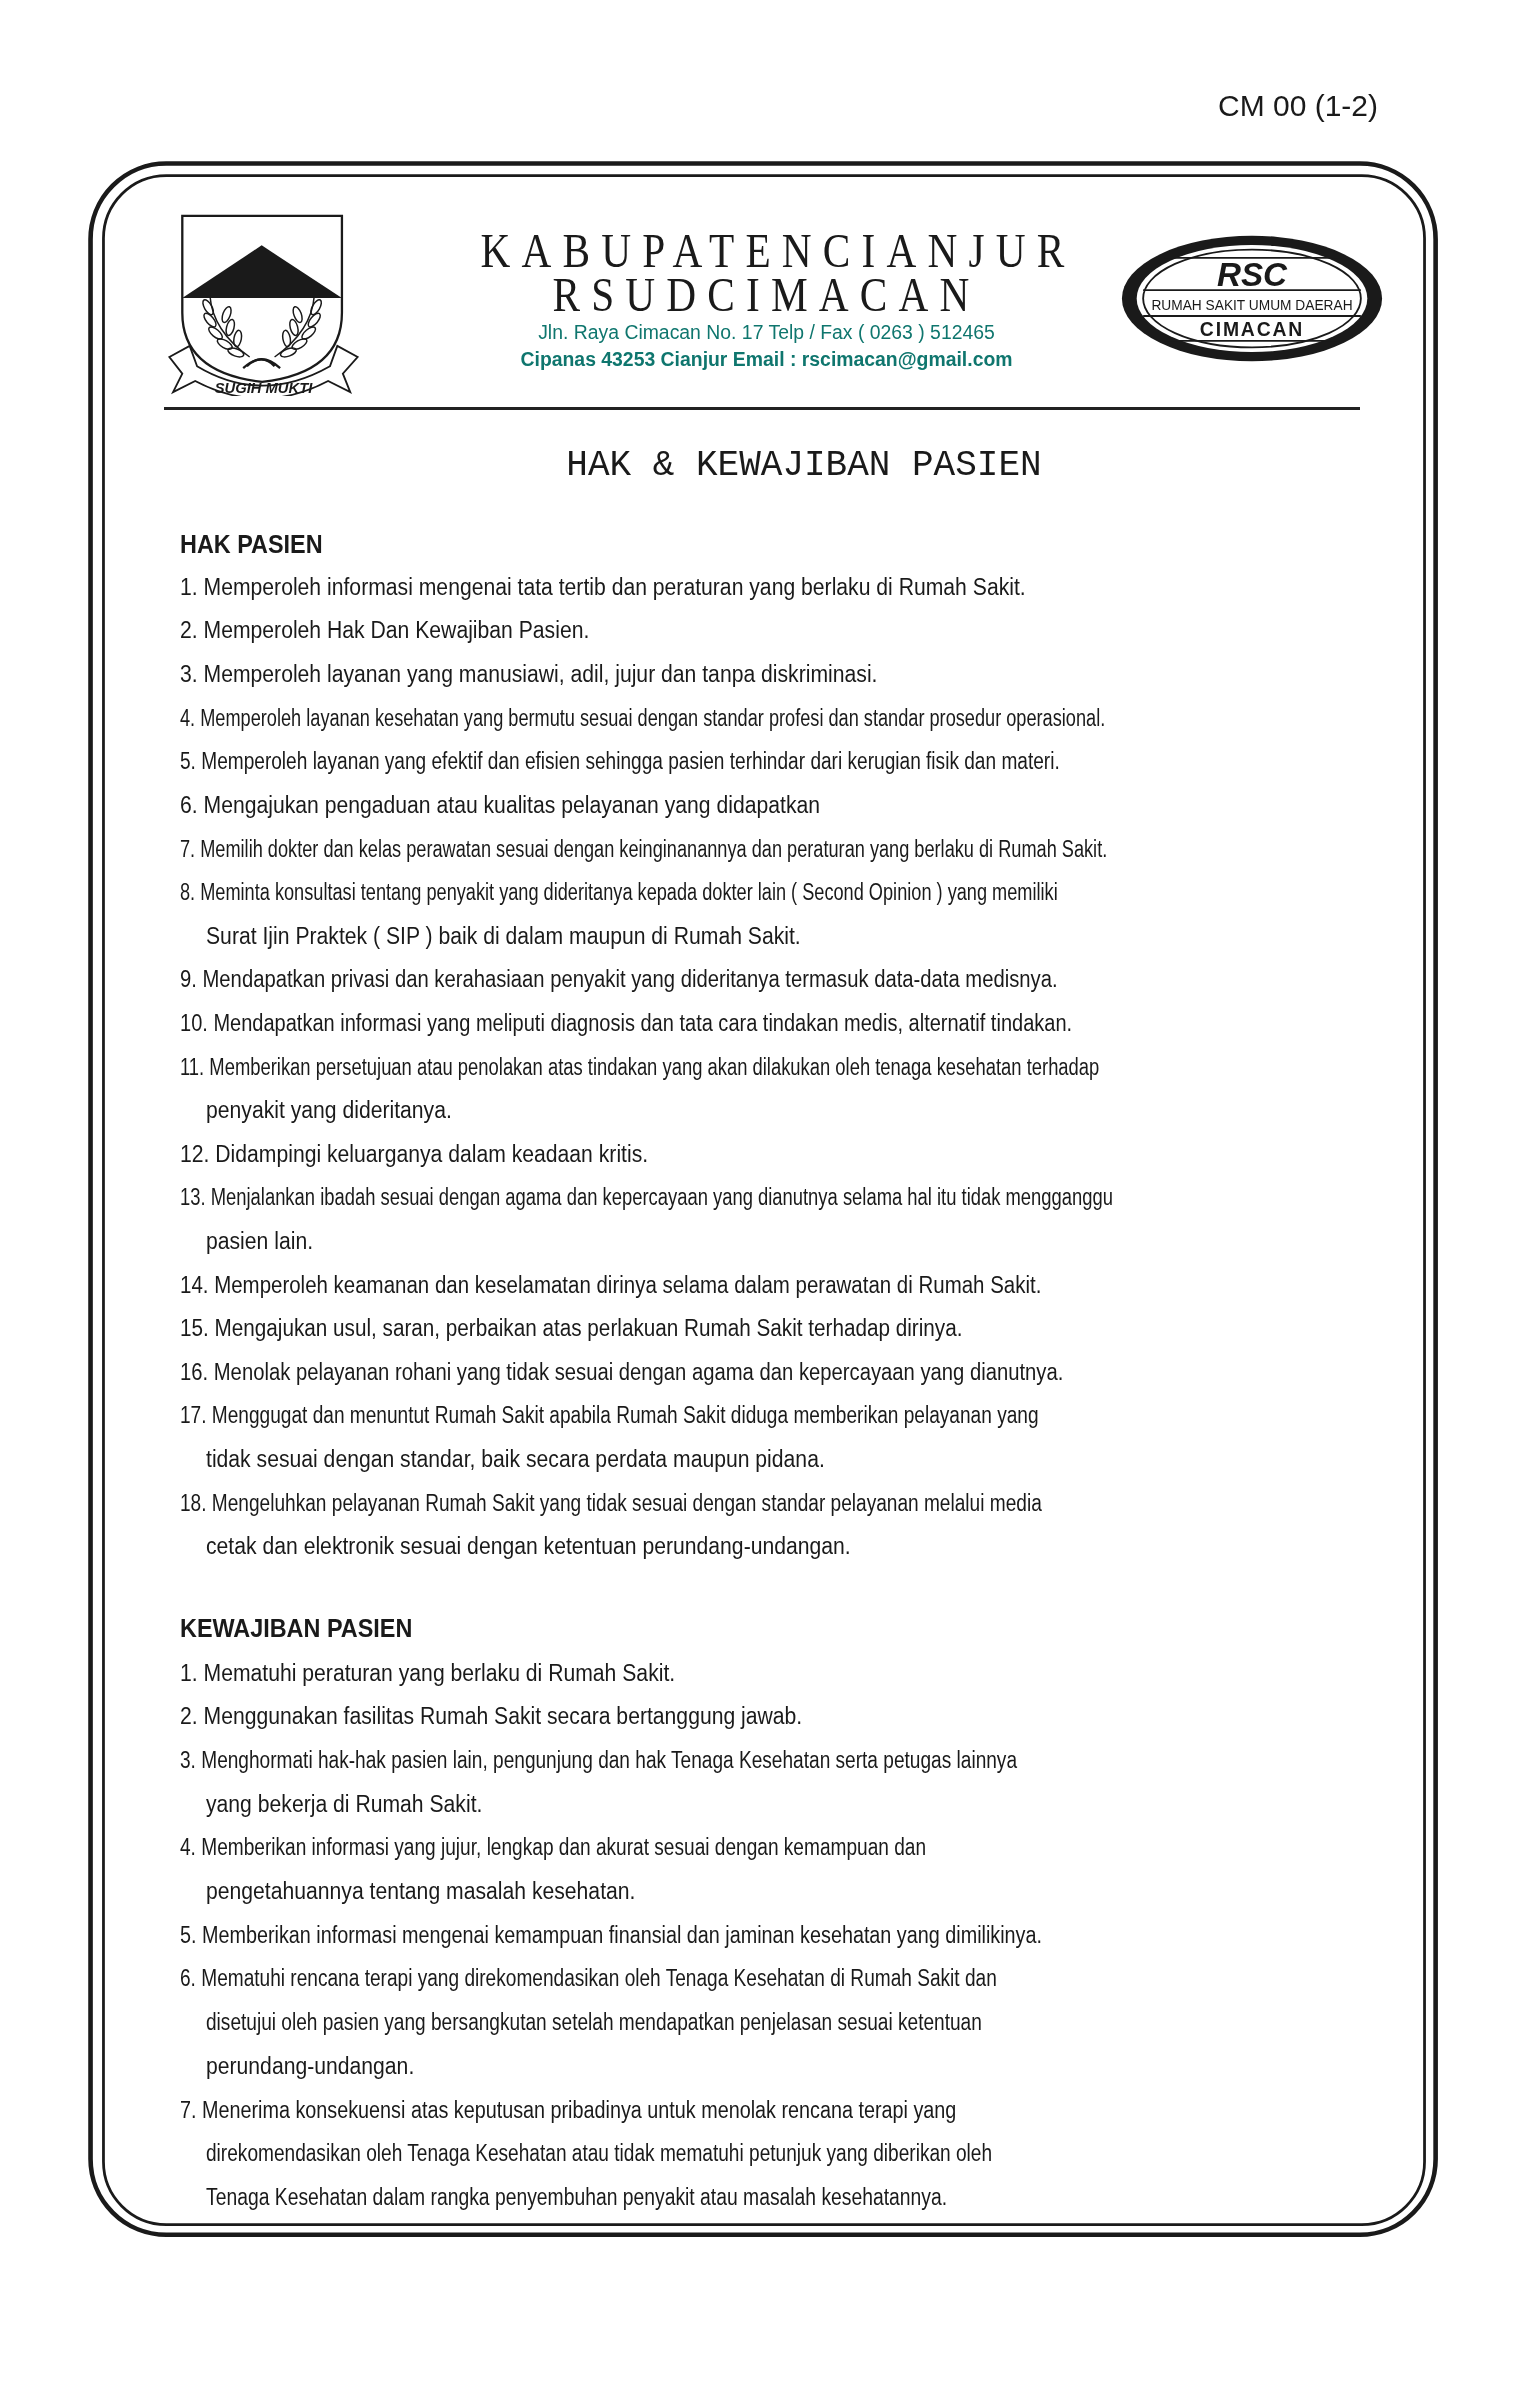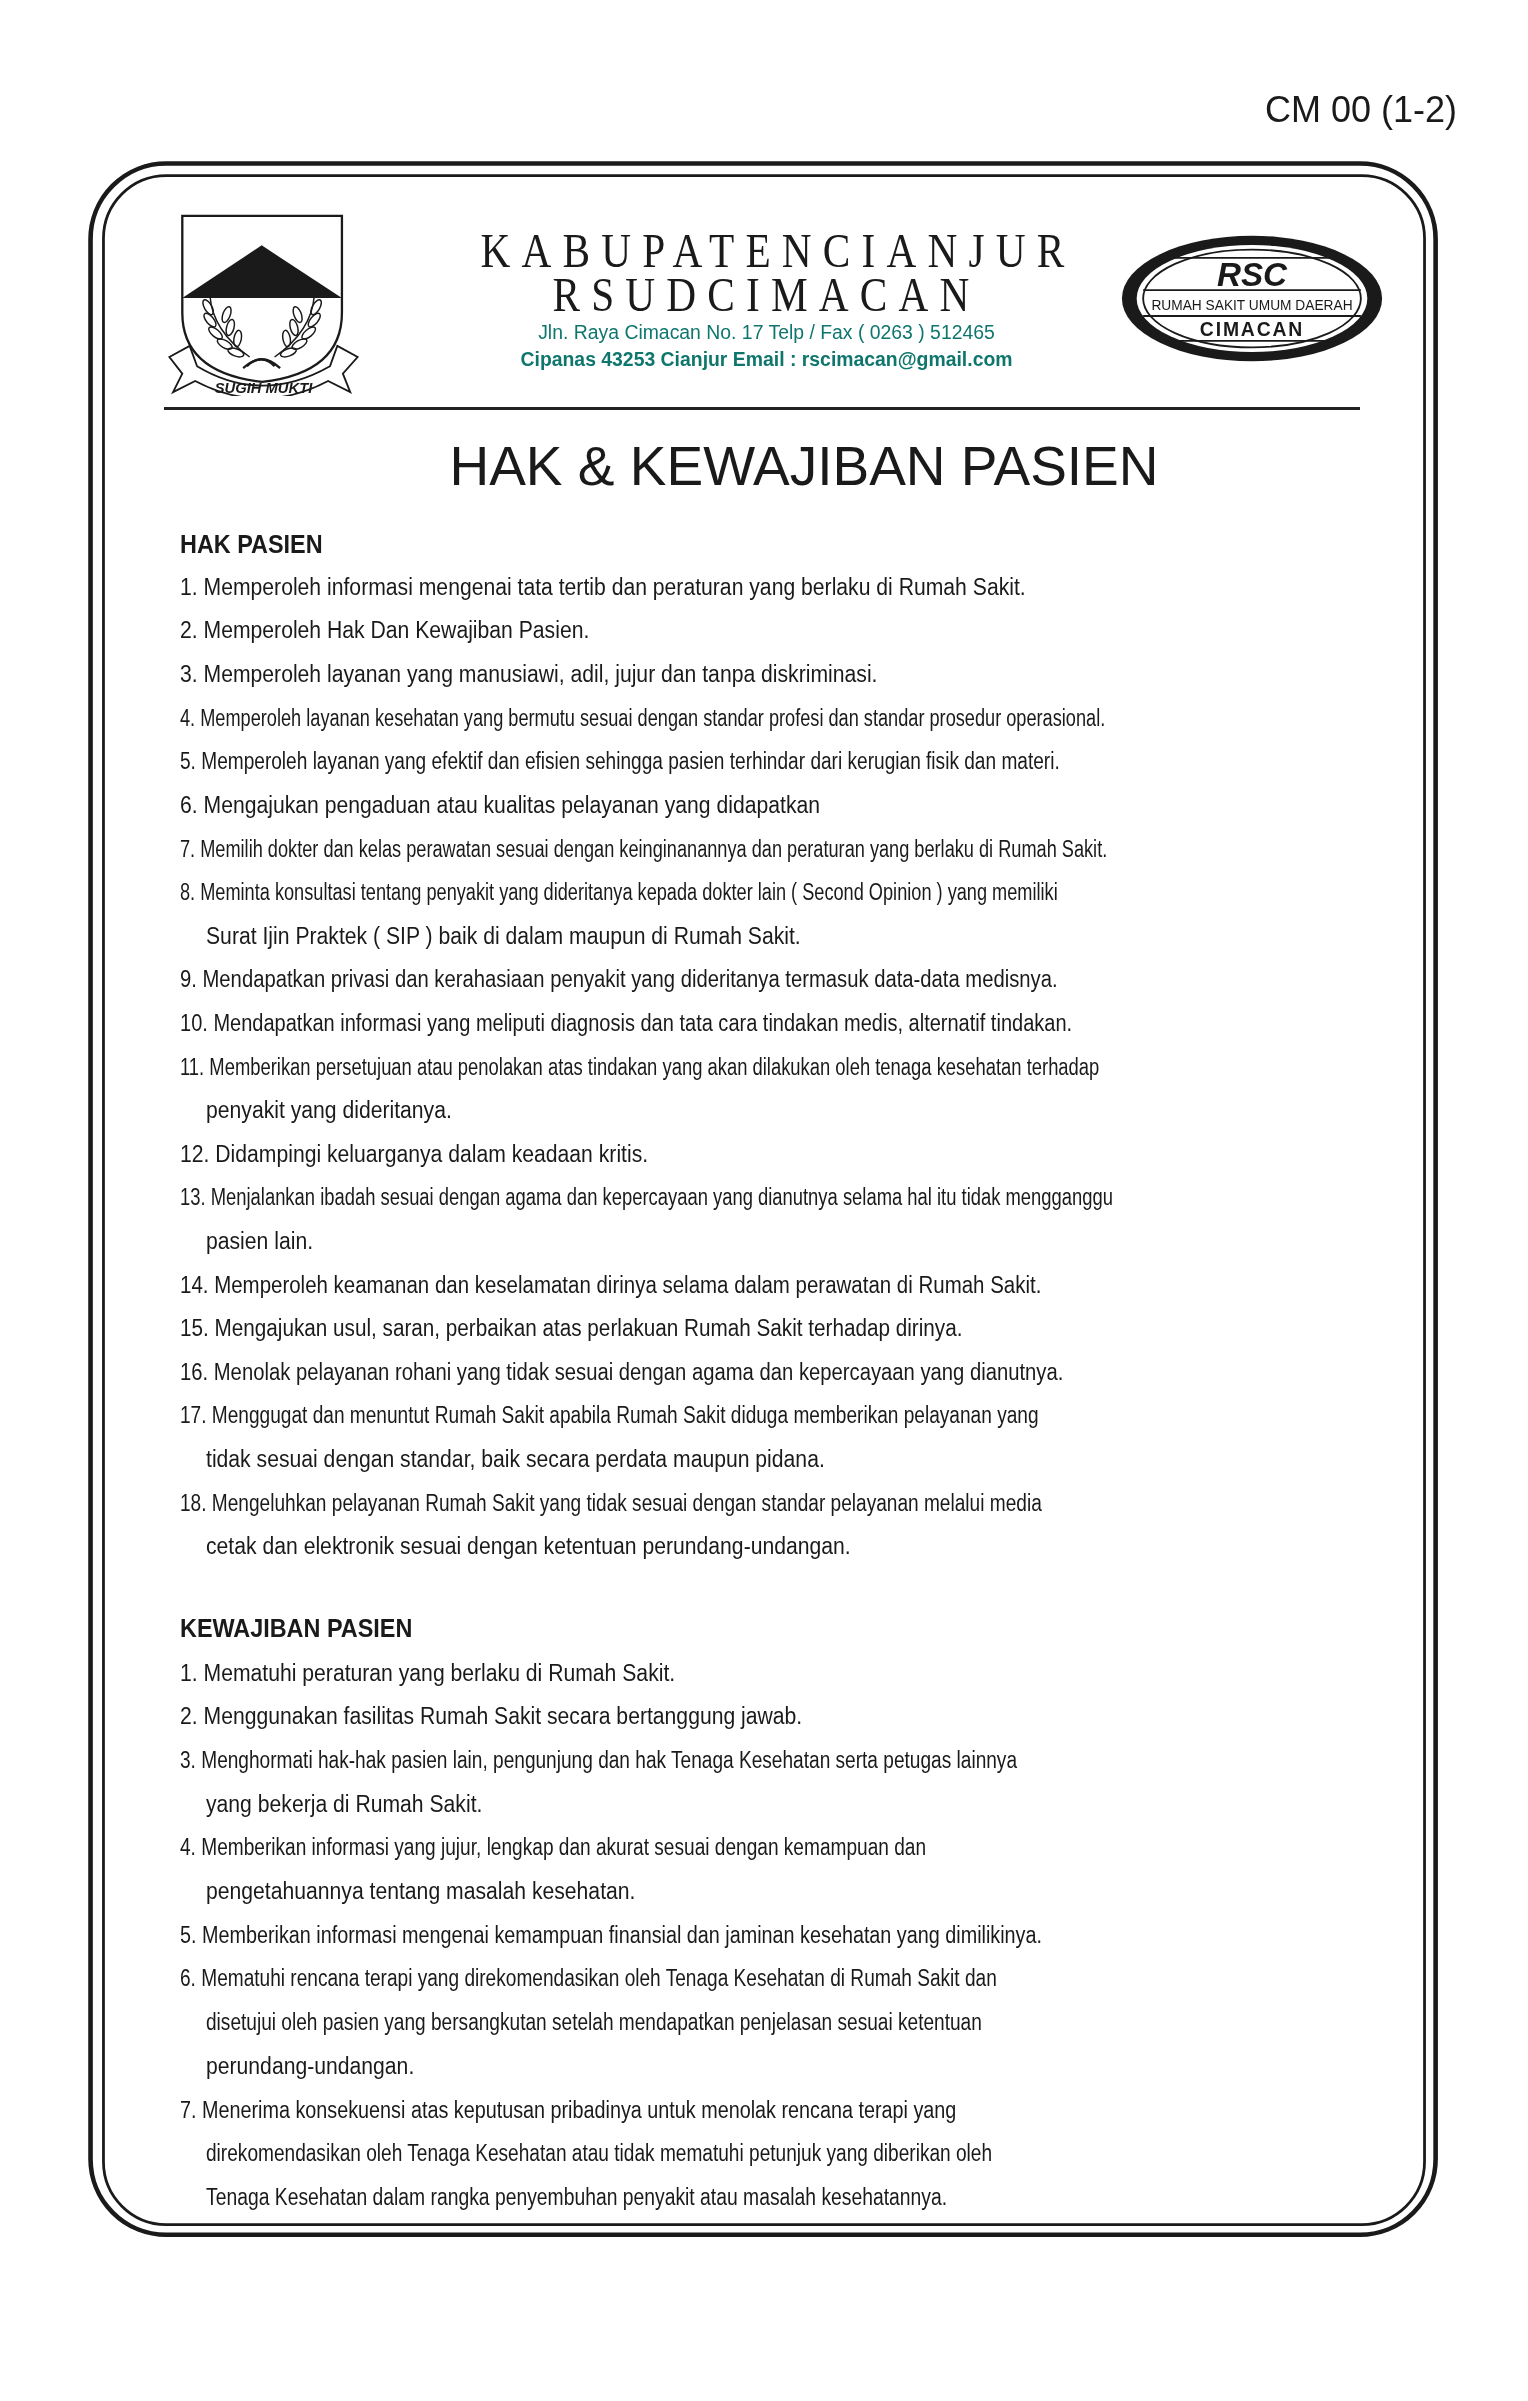--- a/index.html
+++ b/index.html
@@ -1,31 +1,31 @@
 <!DOCTYPE html>
 <html style="font-size:15px"><head>
 <meta charset="utf-8">
 <style>
   html, body { margin:0; padding:0; background:#ffffff; }
   body { width:1528px; height:2401px; position:relative; overflow:hidden;
          font-family:"Liberation Sans", sans-serif; color:#1a1a1a; }
   .abs { position:absolute; }
-  .doc-code { left:1265px; top:89px; font-size:36px; white-space:nowrap; }
+  .doc-code { left:1218px; top:89px; font-size:30px; white-space:nowrap; }
   .frame { position:absolute; left:0; top:0; }
   .sep { left:164px; top:407px; width:1196px; height:2.8px; background:#222; }
   .hdr1 { left:434px; top:227px; width:665px; text-align:center;
           font-family:"Liberation Serif", serif; font-size:48px; letter-spacing:13px;
           transform:scaleX(0.86); transform-origin:center; white-space:nowrap; line-height:48px; }
   .hdr2 { left:434px; top:271px; width:665px; text-align:center;
           font-family:"Liberation Serif", serif; font-size:48px; letter-spacing:13px;
           transform:scaleX(0.86); transform-origin:center; white-space:nowrap; line-height:48px; }
   .addr { left:434px; width:665px; text-align:center; font-size:19.4px; white-space:nowrap; line-height:22px; color:#0f766e; }
   .addr1 { top:321px; }
   .addr2 { top:348px;font-weight:bold; }
-  .title { left:425px; top:440px; width:758px; text-align:center; font-size:55px; line-height:52px; white-space:nowrap; }
+  .title { left:425px; top:440px; width:758px; text-align:center; font-size:36px; line-height:52px; white-space:nowrap;font-family:Liberation Mono, monospace; }
   .sect { left:180px; font-weight:bold; font-size:26px; line-height:30px; transform:scaleX(0.9); transform-origin:left; white-space:nowrap; }
   .line { position:absolute; left:180px; font-size:23px; line-height:28px; white-space:nowrap; transform-origin:left; }
   .line.cont { left:206px; }
 </style>
 </head>
 <body>
 
 <div class="abs doc-code">CM 00 (1-2)</div>
 
 <svg class="frame" width="1528" height="2401" viewBox="0 0 1654 2599">

